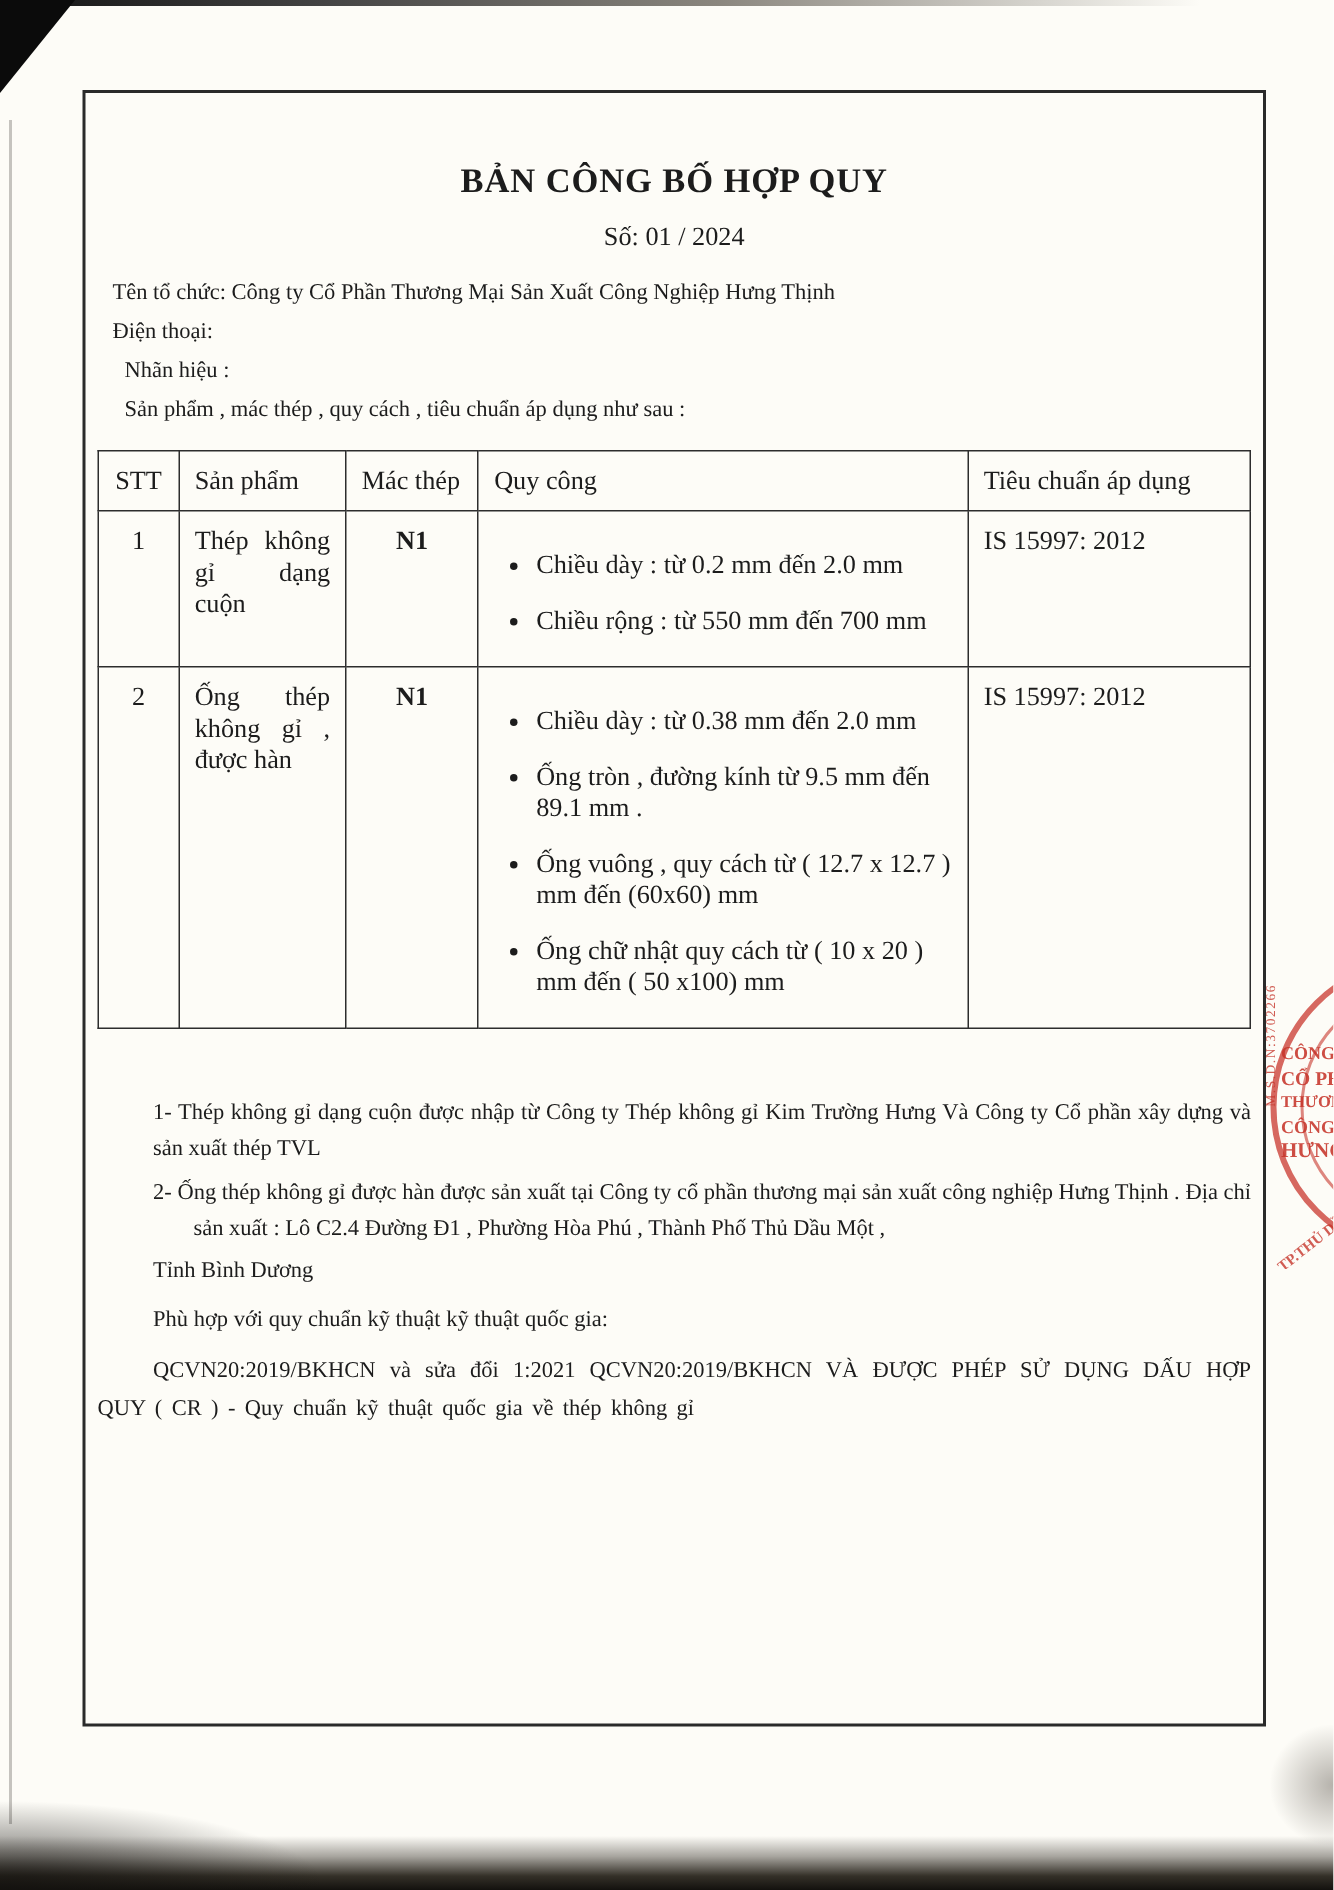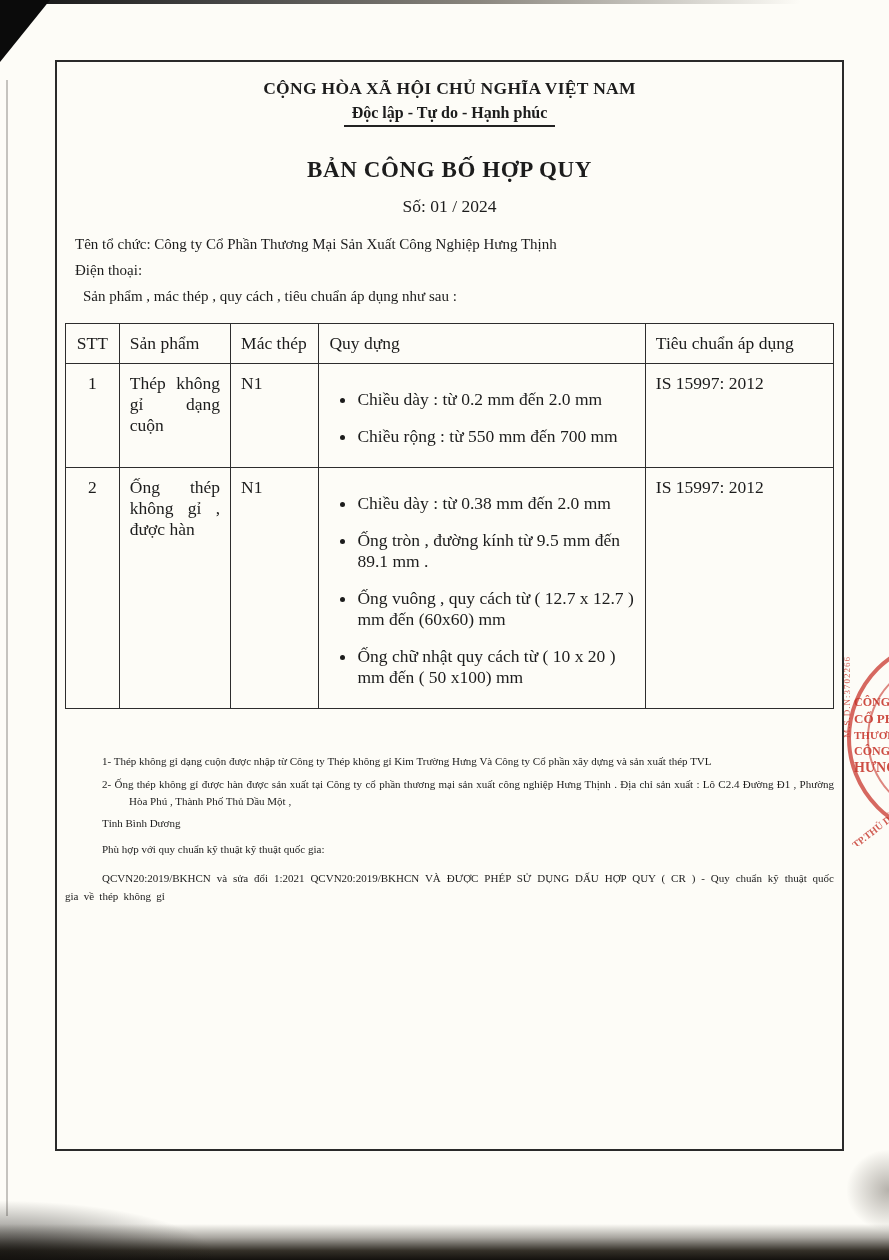--- a/index.html
+++ b/index.html
@@ -30,26 +30,26 @@
   .info p{margin:0 0 2px 0;}
   .info p.ind{padding-left:8px;}
   .bold{font-weight:bold;}
 
   table.tbl{width:100%;border-collapse:collapse;margin-top:15px;font-size:17.5px;}
   .tbl th,.tbl td{border:1.6px solid #2d2d2d;vertical-align:top;padding:9px 10px;}
   .tbl th{font-weight:normal;text-align:left;}
   .col-stt{width:7%;} .col-sp{width:14.5%;} .col-mt{width:11.5%;}
   .col-qc{width:42.5%;} .col-tc{width:24.5%;}
   td.c-stt,th.c-stt{text-align:center;}
-  td.c-mt{text-align:left;}
+  td.c-mt{text-align:center;font-weight:bold;}
   td.c-sp{text-align:justify;}
   .tbl ul{margin:2px 0 0 0;padding-left:28px;}
   .tbl li{margin:16px 0 11px 0;}
 
-  .notes{margin:44px 0 0 0;font-size:11px;line-height:1.6;}
+  .notes{margin:44px 0 0 0;font-size:15px;line-height:1.6;}
   .note-1{padding-left:37px;text-align:justify;margin:0 0 5px 0;}
   .note-2{padding-left:64px;text-indent:-27px;text-align:justify;margin:0 0 4px 0;}
   .province{padding-left:37px;margin:2px 0;}
   .conform{padding-left:37px;margin:9px 0 10px;}
   .regulation{margin:0;text-align:justify;text-indent:37px;line-height:1.66;word-spacing:2.5px;}
 
   
   .seal{position:absolute;left:841px;top:638px;width:48px;height:208px;overflow:hidden;pointer-events:none;}
   .seal-inner{position:absolute;left:0;top:0;width:220px;height:208px;color:#c8372d;}
   .ring{position:absolute;left:6px;top:0;width:200px;height:200px;border-radius:50%;
@@ -80,50 +80,45 @@
   .art-right-smudge{position:absolute;right:0;top:1150px;width:42px;height:80px;
     background:radial-gradient(ellipse at right,rgba(110,104,96,.5),rgba(110,104,96,0) 72%);}
 </style>
 </head>
 <body>
 
 <div class="scan">
 
   <div class="frame">
 
-    <div>
-      <div class="country">CỘNG HÒA XÃ HỘI CHỦ NGHĨA VIỆT NAM</div>
-      <div class="motto-wrap">
-        <span class="motto">Độc lập - Tự do - Hạnh phúc</span>
-      </div>
-    </div>
 
     <div class="title">BẢN CÔNG BỐ HỢP QUY</div>
     <div class="docnum">Số: 01 / 2024</div>
 
     <div class="info">
       <p>Tên tổ chức: Công ty Cổ Phần Thương Mại Sản Xuất Công Nghiệp Hưng Thịnh</p>
       <p>Điện thoại:</p>
+      <p class="ind">Nhãn hiệu :</p>
       <p class="ind">Sản phẩm , mác thép , quy cách , tiêu chuẩn áp dụng như sau :</p>
     </div>
 
     <table class="tbl">
       <colgroup>
         <col class="col-stt">
           <col class="col-sp">
           <col class="col-mt">
           <col class="col-qc">
           <col class="col-tc">
       </colgroup>
       <thead>
         <tr>
           <th class="c-stt">STT</th>
           <th>Sản phẩm</th>
           <th>Mác thép</th>
-          <th>Quy dựng</th>
+          <th>Quy công</th>
           <th>Tiêu chuẩn áp dụng</th>
         </tr>
       </thead>
       <tbody>
         <tr>
           <td class="c-stt">1</td>
           <td class="c-sp">Thép không gỉ dạng cuộn</td>
           <td class="c-mt">N1</td>
           <td>
             <ul>

